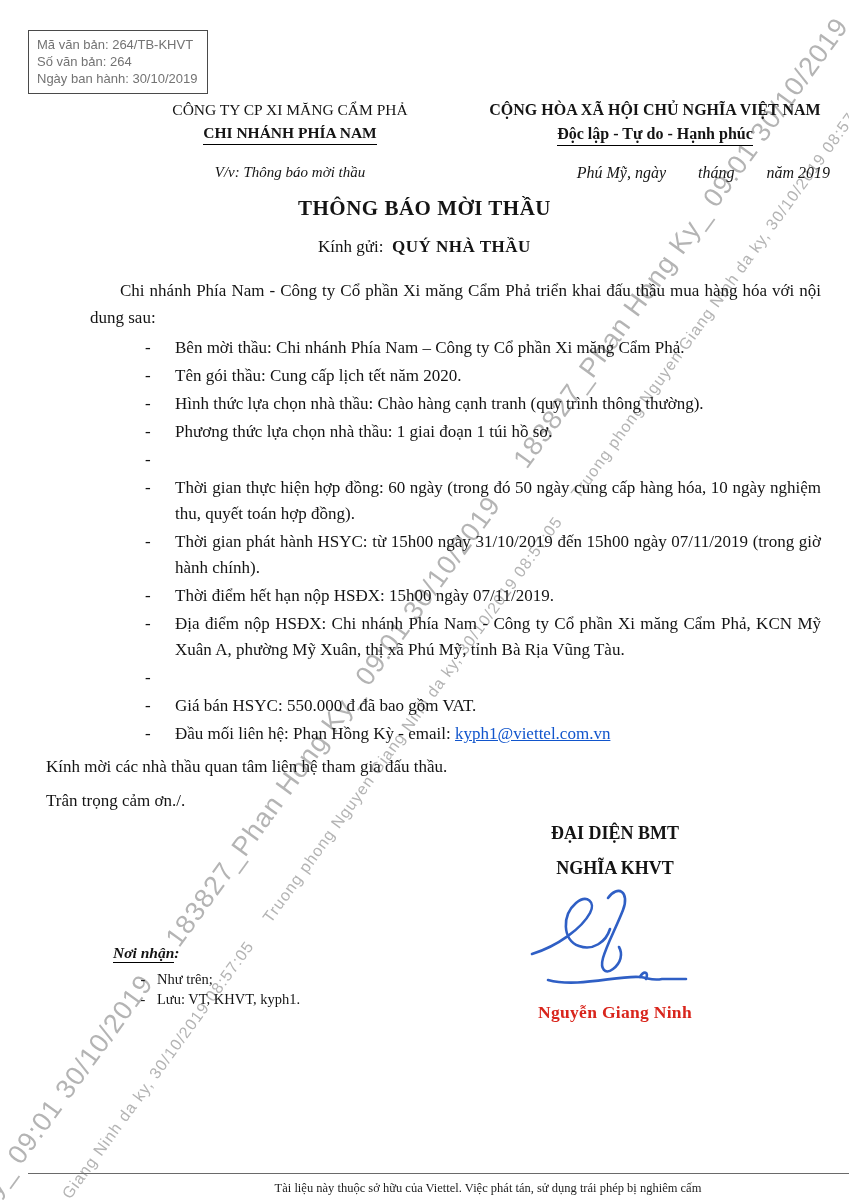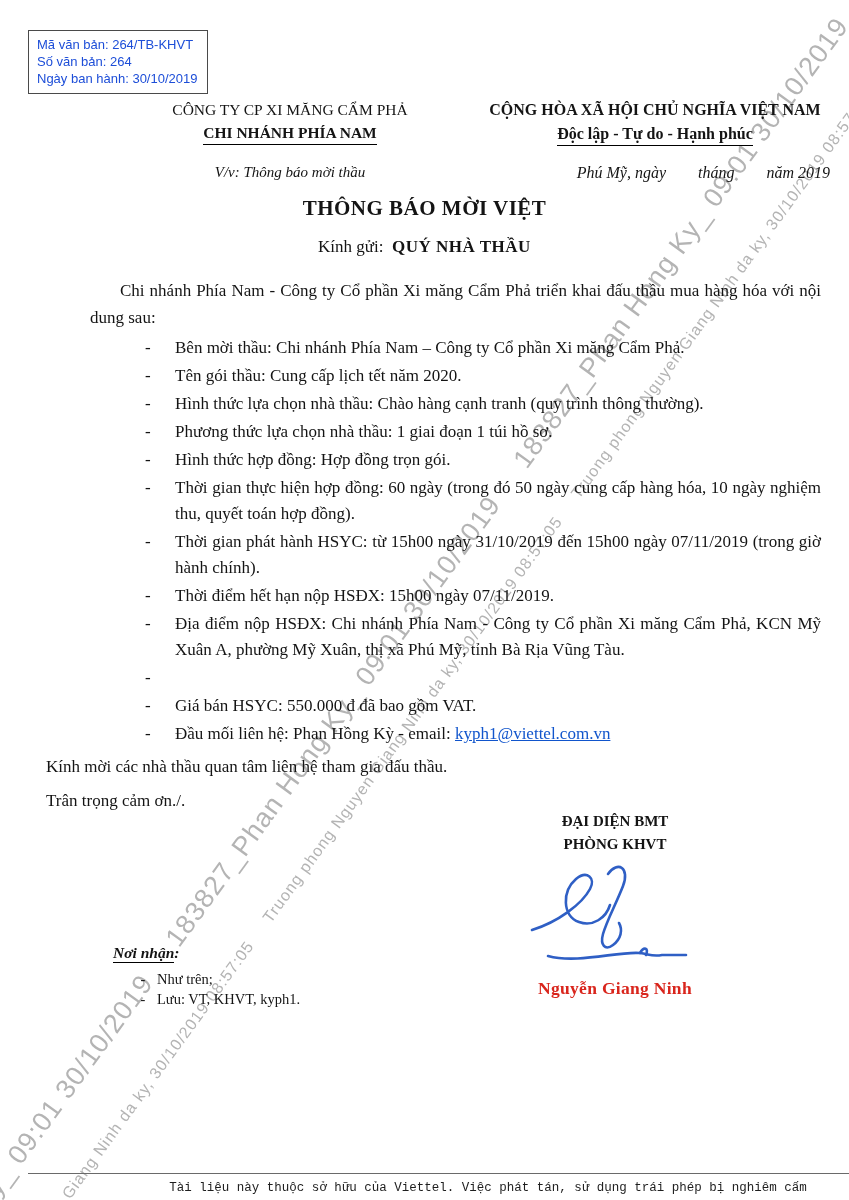--- a/index.html
+++ b/index.html
@@ -15,21 +15,21 @@
     font-family:"Liberation Sans","DejaVu Sans",sans-serif;
     color:var(--wm,#b4b4b4);letter-spacing:1px;pointer-events:none;
   }
   .wm-big{font-size:27px;left:-188px;top:1413px;}
   .wm-small{font-size:16px;left:-49px;top:1340px;}
   
   .content{position:relative;z-index:1;}
   .stamp{
     position:absolute;left:28px;top:30px;border:1px solid #4a4a4a;
     padding:5px 10px 6px 8px;font-family:"Liberation Sans","DejaVu Sans",sans-serif;
-    font-size:13px;line-height:17px;color:#1d4ed8;
+    font-size:13px;line-height:17px;color:#737373;
   }
   .header{display:flex;padding-top:100px;padding-left:100px;}
   .h-left{width:380px;text-align:center;}
   .h-right{width:350px;text-align:center;}
   .org1{font-size:15.5px;line-height:19px;}
   .org2{font-size:15.5px;font-weight:bold;line-height:19px;margin-top:4px;}
   .nat1{font-size:16px;font-weight:bold;line-height:20px;}
   .motto{font-size:16px;font-weight:bold;line-height:20px;margin-top:4px;}
   .u{border-bottom:1.5px solid #000;padding-bottom:3px;}
   .vv{font-style:italic;font-size:15px;margin-top:22px;}
@@ -38,33 +38,33 @@
   .salutation{text-align:center;font-size:17px;line-height:24px;margin-top:12px;}
   .salutation b{letter-spacing:.5px;}
   .intro{margin:18px 28px 0 90px;font-size:17px;line-height:27px;text-align:justify;text-indent:30px;}
   .bullets{list-style:none;margin:4px 28px 0 90px;padding:0;font-size:17px;}
   .bullets li{display:flex;line-height:26px;margin-bottom:2px;}
   .dash{flex:0 0 30px;margin-left:55px;}
   .btext{flex:1;text-align:justify;}
   .email{color:var(--link,#1155cc);text-decoration:underline;cursor:pointer;}
   .closing{margin:6px 28px 0 46px;font-size:17px;line-height:28px;}
   .sigblock{position:absolute;left:445px;top:810px;width:340px;text-align:center;}
-  .rep{font-weight:bold;font-size:15px;line-height:23px;}
+  .rep{font-weight:bold;font-size:18px;line-height:23px;margin-top:12px;}
   .sig-svg{margin-top:6px;}
   .signer{font-weight:bold;font-size:17.5px;color:var(--signer,#d9251c);margin-top:4px;letter-spacing:.3px;}
   .recipients{position:absolute;left:113px;top:944px;width:300px;}
   .rlabel{font-weight:bold;font-style:italic;font-size:15.5px;}
   .rlabel .u{border-bottom-width:1.5px;padding-bottom:1px;}
   .rlist{list-style:none;margin:7px 0 0 8px;padding:0;font-size:14.5px;}
   .rlist li{display:flex;line-height:20px;}
   .rlist .dash{flex:0 0 28px;margin-left:8px;text-align:center;}
   .footer{position:absolute;left:28px;right:0;top:1173px;border-top:1px solid #6a6a6a;}
   .footer-text{
     width:700px;margin:7px 0 0 110px;text-align:center;color:#1e1e1e;
-    font-family:Liberation Mono, monospace;font-size:12.5px;
+    font-family:Liberation Serif, serif;font-size:12.5px;
   }
 </style>
 </head>
 <body>
 
 <div class="page">
 
   <div class="wm wm-big">183827_Phan Hong Ky_ 09:01 30/10/2019&nbsp;&nbsp;&nbsp;&nbsp;&nbsp;183827_Phan Hong Ky_ 09:01 30/10/2019&nbsp;&nbsp;&nbsp;&nbsp;&nbsp;183827_Phan Hong Ky_ 09:01 30/10/2019</div>
   <div class="wm wm-small">Truong phong Nguyen Giang Ninh da ky, 30/10/2019 08:57:05&nbsp;&nbsp;&nbsp;&nbsp;&nbsp;Truong phong Nguyen Giang Ninh da ky, 30/10/2019 08:57:05&nbsp;&nbsp;&nbsp;&nbsp;&nbsp;Truong phong Nguyen Giang Ninh da ky, 30/10/2019 08:57:05</div>
 
@@ -83,21 +83,21 @@
         <div class="org2"><span class="u">CHI NHÁNH PHÍA NAM</span></div>
         <div class="vv">V/v: Thông báo mời thầu</div>
       </div>
       <div class="h-right">
         <div class="nat1">CỘNG HÒA XÃ HỘI CHỦ NGHĨA VIỆT NAM</div>
         <div class="motto"><span class="u">Độc lập - Tự do - Hạnh phúc</span></div>
         <div class="pdate">Phú Mỹ, ngày        tháng        năm 2019</div>
       </div>
     </div>
 
-    <div class="title">THÔNG BÁO MỜI VIỆT</div>
+    <div class="title">THÔNG BÁO MỜI THẦU</div>
 
     <div class="salutation">
       <span>Kính gửi:</span>&nbsp;
       <b>QUÝ NHÀ THẦU</b>
     </div>
 
     <p class="intro">Chi nhánh Phía Nam - Công ty Cổ phần Xi măng Cẩm Phả triển khai đấu thầu mua hàng hóa với nội dung sau:</p>
 
     <ul class="bullets">
 
@@ -116,21 +116,20 @@
           <span class="btext"><span>Hình thức lựa chọn nhà thầu: Chào hàng cạnh tranh (quy trình thông thường).</span></span>
         </li>
 
         <li>
           <span class="dash">-</span>
           <span class="btext"><span>Phương thức lựa chọn nhà thầu: 1 giai đoạn 1 túi hồ sơ.</span></span>
         </li>
 
         <li>
           <span class="dash">-</span>
-          <span class="btext"><span>Hình thức hợp đồng: Hợp đồng trọn gói.</span></span>
         </li>
 
         <li>
           <span class="dash">-</span>
           <span class="btext"><span>Thời gian thực hiện hợp đồng: 60 ngày (trong đó 50 ngày cung cấp hàng hóa, 10 ngày nghiệm thu, quyết toán hợp đồng).</span></span>
         </li>
 
         <li>
           <span class="dash">-</span>
           <span class="btext"><span>Thời gian phát hành HSYC: từ 15h00 ngày 31/10/2019 đến 15h00 ngày 07/11/2019 (trong giờ hành chính).</span></span>
@@ -159,21 +158,21 @@
           <span class="dash">-</span>
           <span class="btext"><span>Đầu mối liên hệ: Phan Hồng Kỳ - email: </span><a class="email">kyph1@viettel.com.vn</a></span>
         </li>
       </ul>
 
     <div class="closing">Kính mời các nhà thầu quan tâm liên hệ tham gia đấu thầu.</div>
     <div class="closing">Trân trọng cảm ơn./.</div>
 
     <div class="sigblock">
       <div class="rep">ĐẠI DIỆN BMT</div>
-      <div class="rep">PHÒNG KHVT</div>
+      <div class="rep">NGHĨA KHVT</div>
       <svg class="sig-svg" width="190" height="108" viewBox="0 0 190 108" fill="none">
         <g stroke="#2f5fc5" stroke-width="2.6" stroke-linecap="round" fill="none">
           <path d="M88 12 C 98 -2, 110 6, 103 24 C 96 42, 87 58, 83 72 C 80 83, 85 89, 93 83 C 101 77, 103 68, 99 61"></path>
           <path d="M12 68 C 38 60, 62 42, 70 27 C 76 16, 67 8, 56 17 C 42 29, 42 54, 59 60 C 73 65, 86 56, 90 43"></path>
           <path d="M28 94 C 58 102, 98 89, 120 91 C 129 92, 132 95, 142 93 L 166 93"></path>
           <path d="M120 91 C 124 84, 129 86, 126 93"></path>
         </g>
       </svg>
       <div class="signer">Nguyễn Giang Ninh</div>
     </div>

